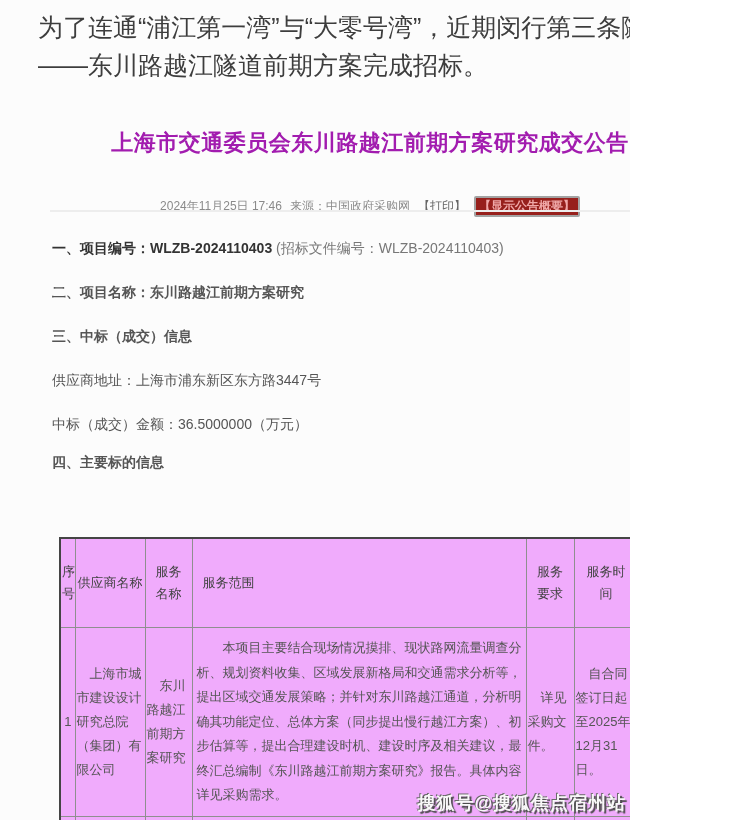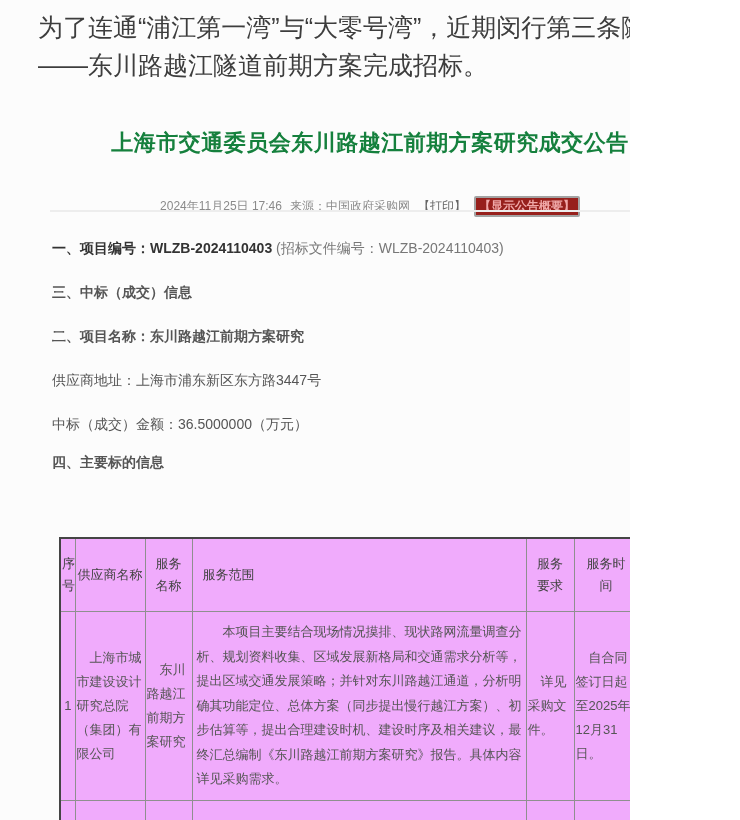--- a/index.html
+++ b/index.html
@@ -17,21 +17,21 @@
     margin:0;
     font-size:25px;line-height:38px;
     color:#3d3d3d;font-weight:400;
     text-align:left;
   }
   
   .title{
     position:absolute;left:0;top:129px;width:740px;
     margin:0;
     font-size:22px;line-height:28px;font-weight:700;
-    color:#15803d;text-align:center;
+    color:#a21caf;text-align:center;
     letter-spacing:0.5px;
   }
   
   .meta{
     position:absolute;left:0;top:196px;width:740px;
     display:flex;justify-content:center;align-items:center;
     gap:8px;font-size:12px;color:#8a8a8a;
   }
   .meta-print{color:#666;cursor:pointer;}
   .meta-badge{
@@ -70,21 +70,21 @@
     word-break:break-all;
     overflow:hidden;
   }
   .subject-table th{
     color:#444;line-height:22px;text-align:center;
     padding:6px 0;height:44px;
   }
   .subject-table th.h-seq{padding:6px 1px;}
   .subject-table th.h-sname,.subject-table th.h-req{padding:6px 5px;}
   .subject-table th.h-time,.subject-table th.h-std{padding:6px 8px;}
-  .subject-table th.h-scope{text-align:left;padding:14px 10px;}
+  .subject-table th.h-scope{text-align:left;padding:22px 10px;}
   .subject-table td{
     line-height:24px;text-align:left;padding:2px 2px;
   }
   .subject-table td.c-seq{text-align:center;padding:2px 0;}
   .subject-table td.c-ind{text-indent:1em;padding:2px 1px;}
   .subject-table td.c-scope{
     vertical-align:top;text-indent:2em;
     padding:8px 4px;height:170px;line-height:24.5px;
   }
   .subject-table tr.empty-row td{height:30px;}
@@ -111,22 +111,22 @@
     <span>2024年11月25日 17:46</span>
     <span>来源：中国政府采购网</span>
     <span class="meta-print">【打印】</span>
     <span class="meta-badge">【显示公告概要】</span>
   </div>
 
   <div class="divider"></div>
 
   <div class="items">
     <p><span class="bold">一、项目编号：WLZB-2024110403</span><span class="note"> (招标文件编号：WLZB-2024110403)</span></p>
+    <p class="bold">二、项目名称：东川路越江前期方案研究</p>
     <p class="bold">三、中标（成交）信息</p>
-    <p class="bold">二、项目名称：东川路越江前期方案研究</p>
     <p>供应商地址：上海市浦东新区东方路3447号</p>
     <p class="tight">中标（成交）金额：36.5000000（万元）</p>
     <p class="bold">四、主要标的信息</p>
   </div>
 
   <table class="subject-table">
     <colgroup>
       <col style="width:15px">
       <col style="width:70px">
       <col style="width:47px">
@@ -161,14 +161,15 @@
         <td></td>
         <td></td>
         <td></td>
         <td></td>
         <td></td>
         <td></td>
       </tr>
     </tbody>
   </table>
 
+  <div class="watermark">搜狐号@搜狐焦点宿州站</div>
 
 </div>
 
 </body></html>

